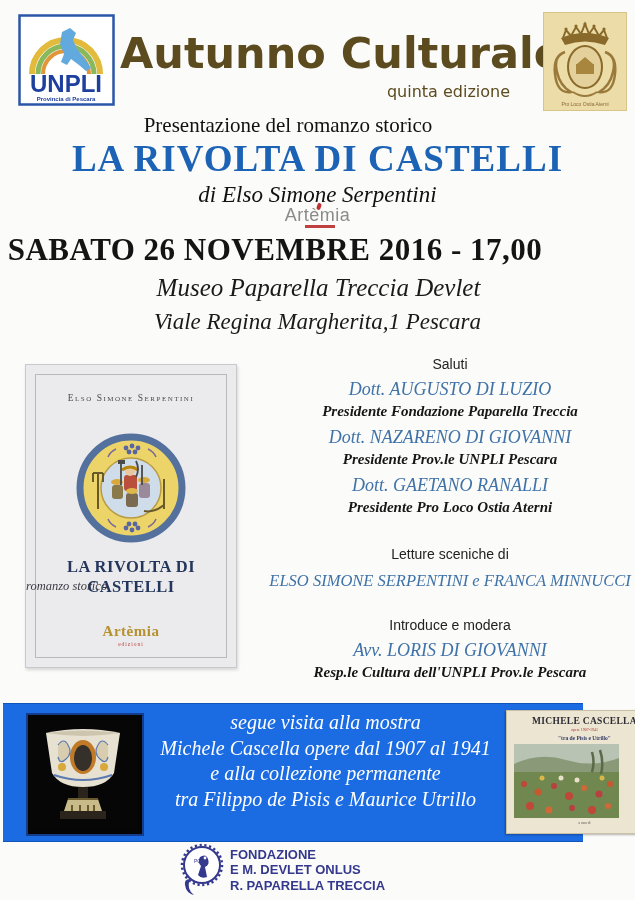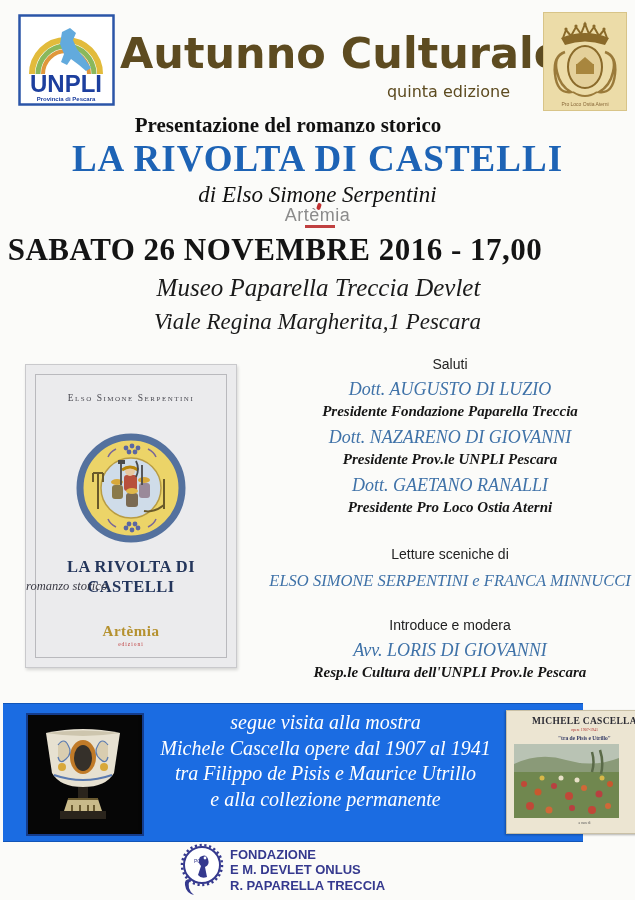--- a/index.html
+++ b/index.html
@@ -23,21 +23,21 @@
     font-size:43px;font-weight:600;color:#5d4b20;
     letter-spacing:0px;white-space:nowrap;text-align:center;
   }
   .edition{
     left:300px;top:82px;width:210px;
     font-family:"DejaVu Sans", sans-serif;
     font-size:16px;color:#5d4b20;text-align:right;
   }
 
   
-  .kicker{left:0;top:113px;width:576px;font-size:21px;color:#111;font-weight:bold;}
+  .kicker{left:0;top:113px;width:576px;font-size:21px;color:#111;}
   .event-title{
     left:0;top:137px;width:635px;
     font-size:37px;font-weight:bold;color:#1d63b5;letter-spacing:1px;
     white-space:nowrap;
   }
   .author-line{left:0;top:182px;width:635px;font-size:23px;font-style:italic;color:#111;}
   .publisher{left:0;top:205px;width:635px;font-family:"Liberation Sans",sans-serif;font-size:18px;color:#8b8b8b;letter-spacing:0.5px;}
   .pub-accent{position:absolute;left:317px;top:203px;width:4px;height:7px;background:#c03030;transform:rotate(18deg);border-radius:2px;}
   .pub-sub{position:absolute;left:305px;top:225px;width:30px;height:3px;background:#c04040;}
   .datetime{left:0;top:232px;width:550px;font-size:31px;font-weight:bold;color:#141414;letter-spacing:0.5px;white-space:nowrap;}
@@ -216,22 +216,22 @@
       <path d="M26 60 q29 10 58 0" stroke="#5a7ab0" stroke-width="2" fill="none"></path>
       <rect x="50" y="72" width="10" height="12" fill="#2a241c"></rect>
       <path d="M36 96 L74 96 L70 84 L40 84 Z" fill="#c9ba8a"></path>
       <path d="M32 104 h46 v-8 h-46 z" fill="#2a241c"></path>
       <path d="M40 84 h30 M44 90 v6 M52 90 v6 M60 90 v6 M66 90 v6" stroke="#6a5a30" stroke-width="2"></path>
     </svg>
   </div>
   <div class="banner-text">
     <div>segue visita alla mostra</div>
     <div>Michele Cascella opere dal 1907 al 1941</div>
+    <div>e alla collezione permanente</div>
     <div>tra Filippo de Pisis e Maurice Utrillo</div>
-    <div>e alla collezione permanente</div>
   </div>
   <div class="cascella-box">
     <div class="cas-title">MICHELE CASCELLA</div>
     <div class="cas-sub">opere 1907-1941</div>
     <div class="cas-quote">"tra de Pisis e Utrillo"</div>
     <div class="cas-paint">
       <svg width="105" height="74" viewBox="0 0 105 74">
         <rect width="105" height="20" fill="#b9c3b4"></rect>
         <path d="M0 20 q26 -12 52 -4 q27 8 53 -2 v14 h-105 z" fill="#8a9a78"></path>
         <rect y="28" width="105" height="46" fill="#70874f"></rect>

